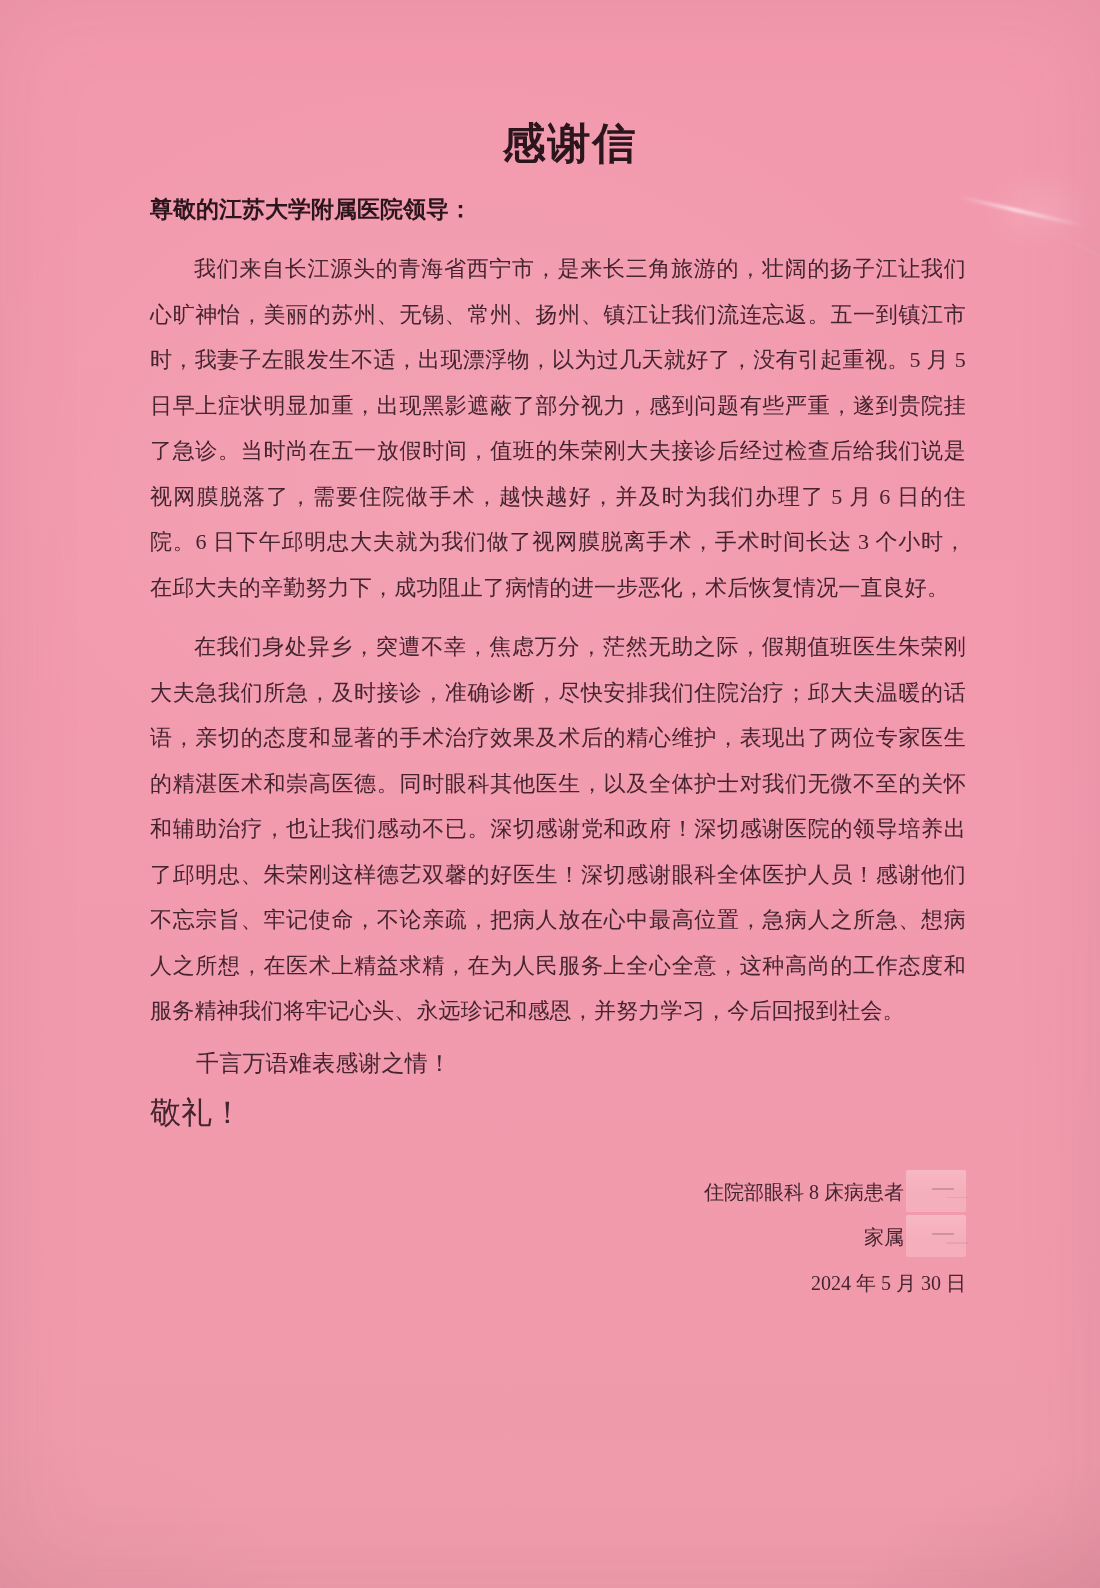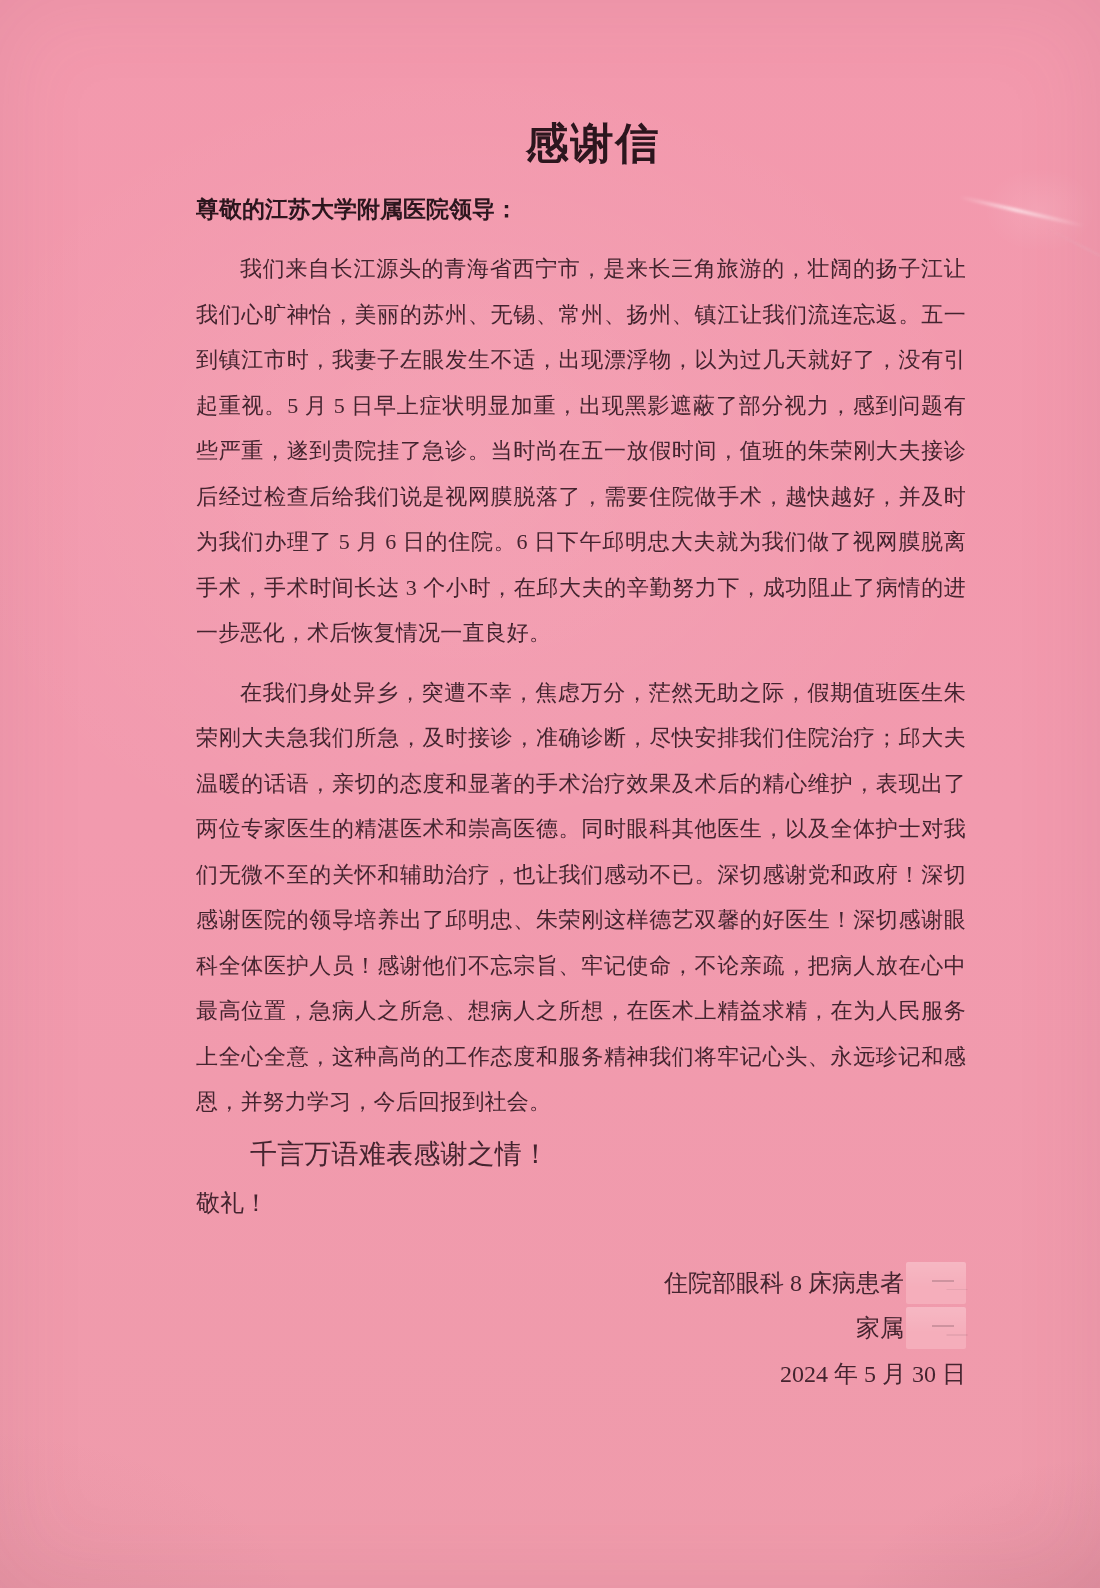--- a/index.html
+++ b/index.html
@@ -45,21 +45,20 @@
     opacity: 0.6;
   }
   .crease-c {
     left: 985px; top: 150px; width: 110px; height: 120px;
     background: radial-gradient(80px 60px at 50% 50%, rgba(255,255,255,0.10), rgba(255,255,255,0) 70%);
   }
 
   .content {
     position: relative;
     padding: 116px 134px 0 150px; 
-    margin-left: 46px;
   }
   .title {
     font-size: 43px;
     line-height: 56px;
     font-weight: bold;
     text-align: center;
     letter-spacing: 2px;
     color: var(--ink-strong);
     padding-left: 24px; 
   }
@@ -74,36 +73,36 @@
     font-size: 22px;
     line-height: 45.5px;
     text-align: justify;
     text-justify: inter-ideograph;
     text-indent: 2em;
     letter-spacing: 0.2px;
   }
   .p1 { margin-top: 19px; }
   .p2 { margin-top: 14px; }
   .closing-line {
-    font-size: 27px;
+    font-size: 23px;
     line-height: 45.5px;
     text-indent: 2em;
     letter-spacing: 0.2px;
   }
   .closing-first { margin-top: 7px; }
   .salute {
     margin-top: 4px;
-    font-size: 24px;
+    font-size: 31px;
     line-height: 45.5px;
   }
   .signature-block {
     margin-top: 34px;
     text-align: right;
     padding-right: 0;
-    font-size: 24px;
+    font-size: 20px;
     line-height: 45.5px;
   }
   .sig-line { white-space: nowrap; }
   .redaction {
     display: inline-block;
     width: 60px;
     height: 42px;
     margin-left: 2px;
     vertical-align: -13px;
     border-radius: 2px;

